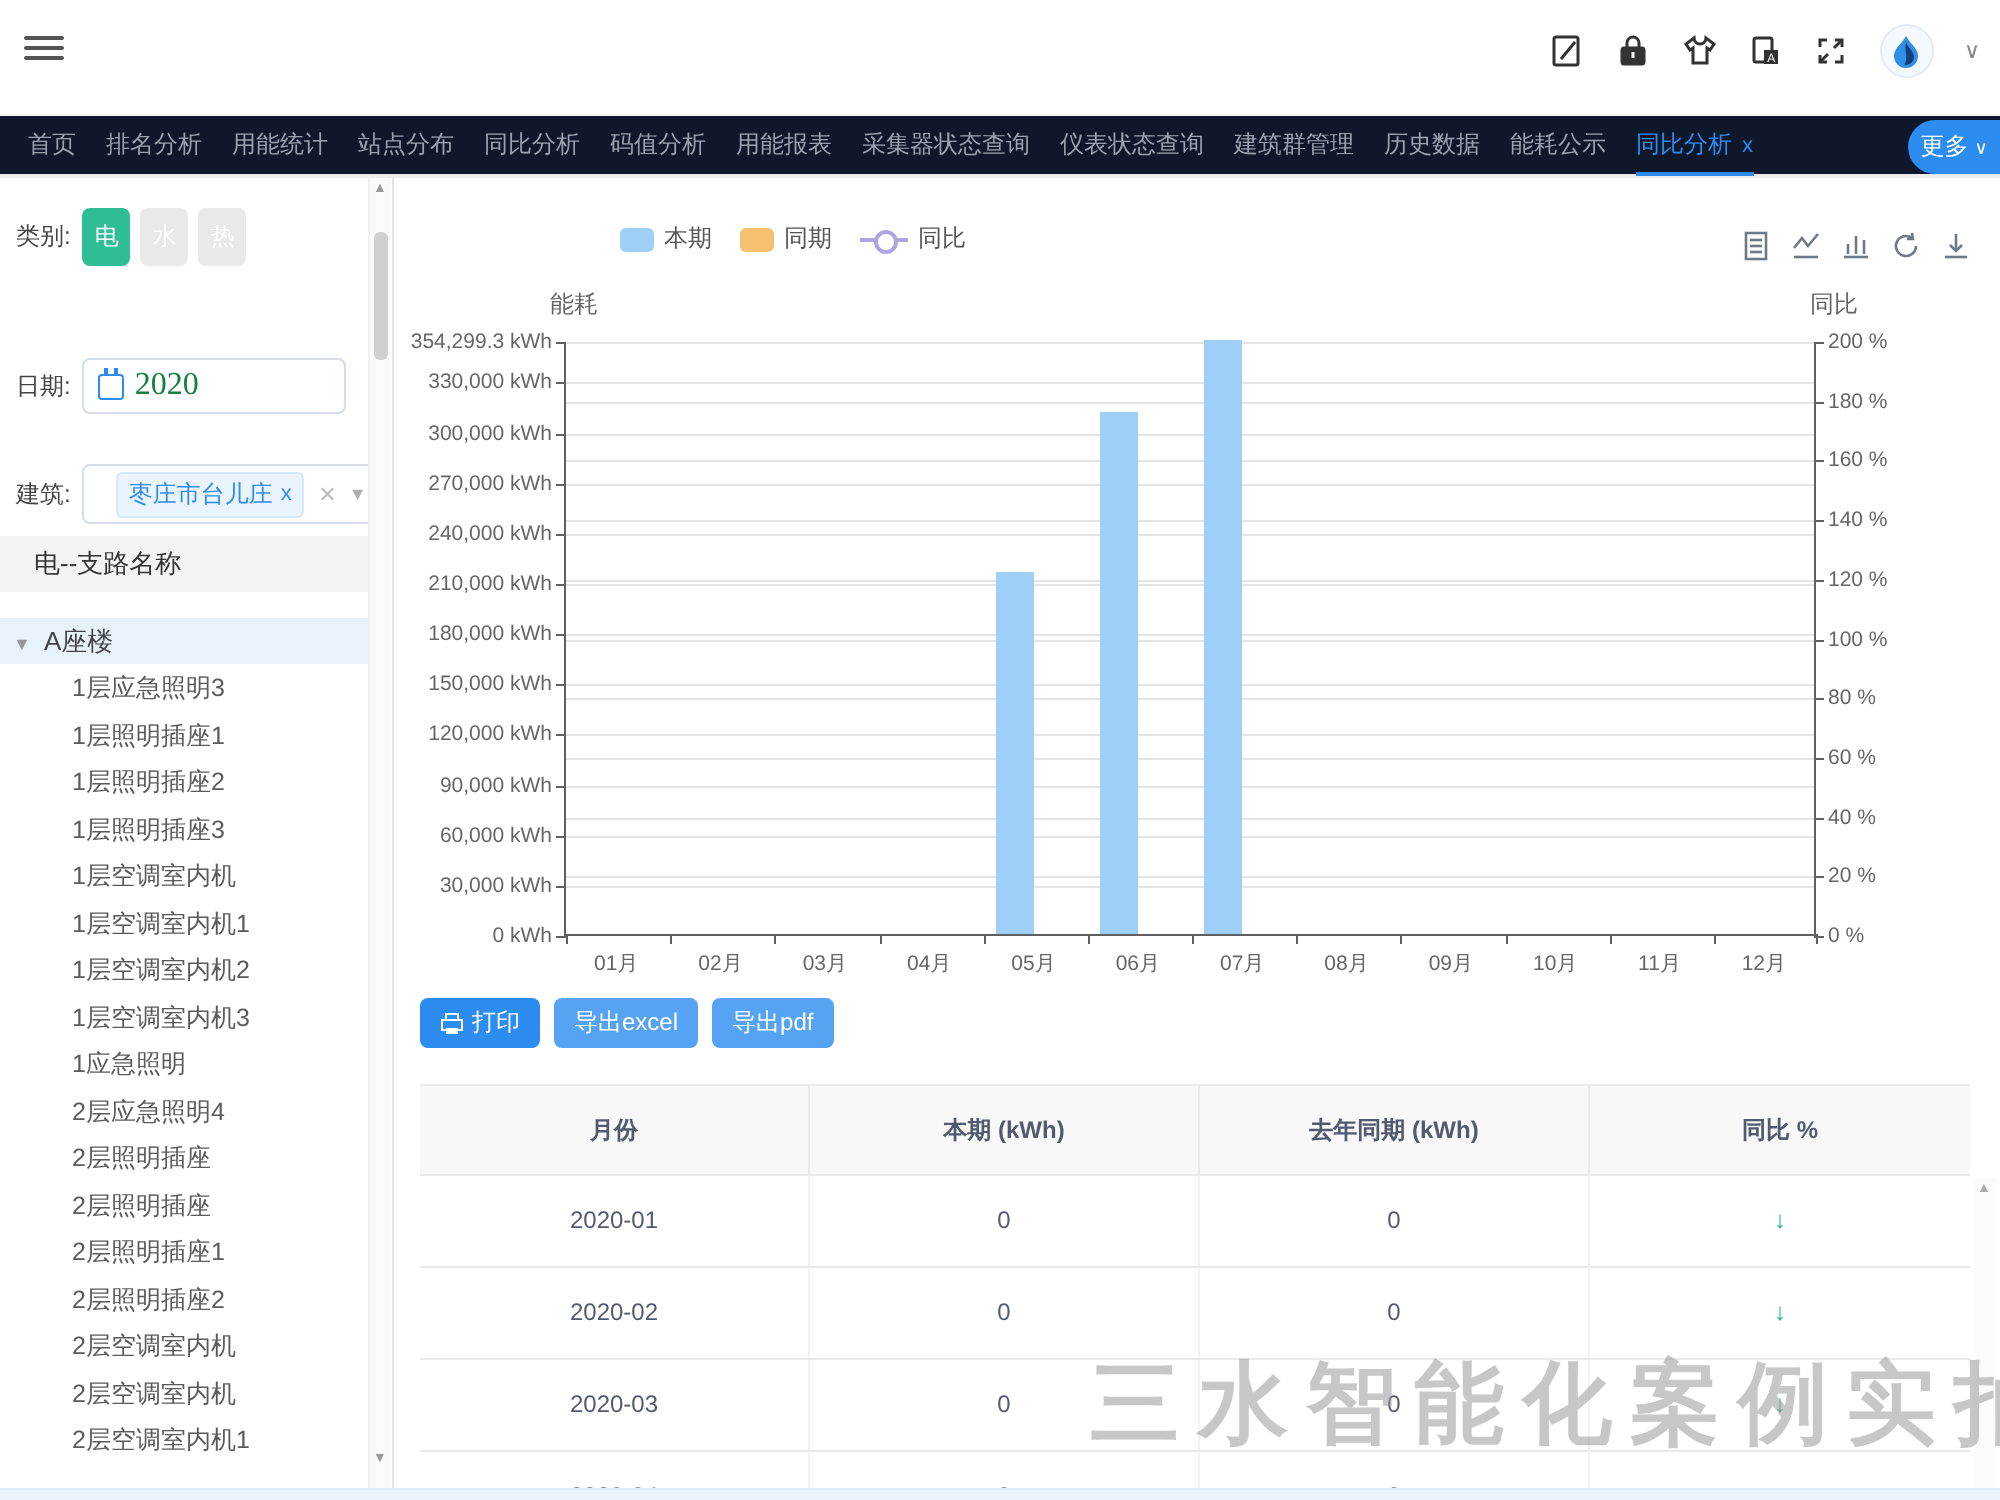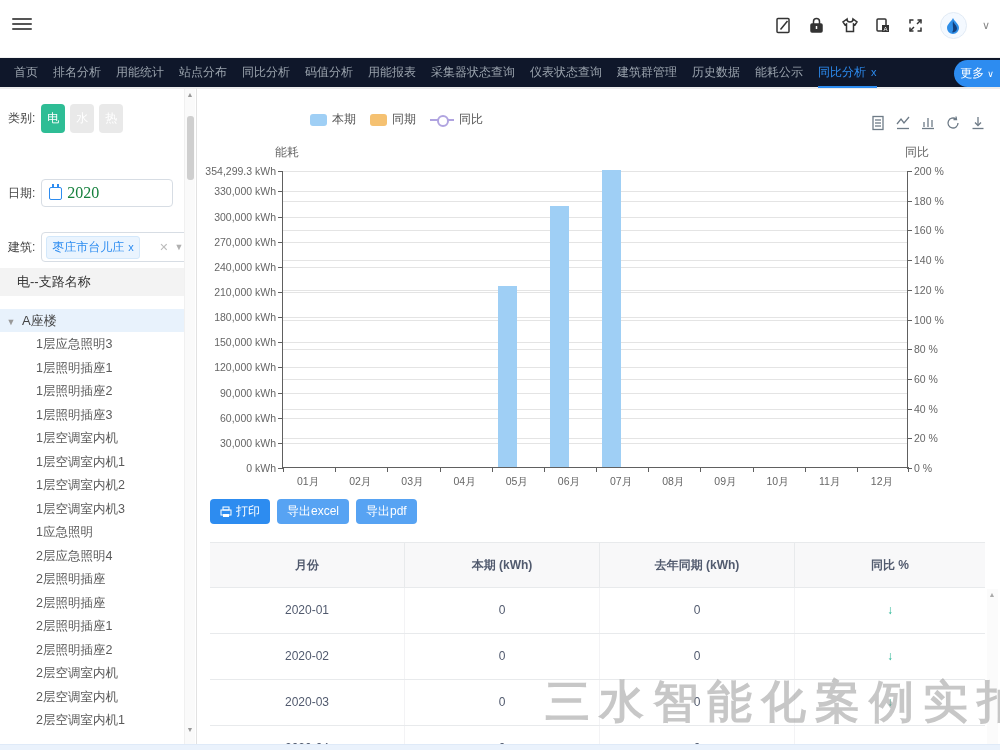--- a/index.html
+++ b/index.html
@@ -41,21 +41,21 @@
   .pill.mid { background:#a7e4cf; }
   .pill.off { background:#e9e9e9; }
   .date-box { display:flex; align-items:center; gap:5px; width:132px; height:28px; border:1px solid #d7dde4;
     border-radius:4px; background:#fff; padding:0 7px; }
   .date-box input { border:none; outline:none; width:80px; font-size:16px; color:#15803d;
     font-family:Liberation Serif, serif; }
   .cal-icon { width:13px; height:13px; border:1.5px solid #2d8cf0; border-radius:2px; position:relative; }
   .cal-icon:before { content:""; position:absolute; left:2px; top:-4px; width:2px; height:4px; background:#2d8cf0; }
   .cal-icon:after  { content:""; position:absolute; right:2px; top:-4px; width:2px; height:4px; background:#2d8cf0; }
   .select-box { position:relative; display:flex; align-items:center; width:150px; height:30px;
-    border:1px solid #d7dde4; border-radius:4px; background:#fff; padding:0 4px; cursor:pointer; }
+    border:1px solid #d7dde4; border-radius:4px; background:#fff; padding:0 16px; cursor:pointer; }
   .b-tag { display:flex; align-items:center; gap:4px; background:#eaf4fe; border:1px solid #d3e8fb;
     color:#2d8cf0; border-radius:3px; padding:2px 5px; font-size:12px; max-width:104px; white-space:nowrap; overflow:hidden; }
   .b-tag .x { color:#2d8cf0; cursor:pointer; font-size:11px; }
   .sel-clear { position:absolute; right:22px; color:#bbb; font-size:11px; }
   .sel-caret { position:absolute; right:7px; color:#b0b0b0; font-size:9px; }
   .tree-header { position:absolute; left:0; top:179px; width:185px; height:28px; background:#f3f3f3;
     line-height:28px; padding-left:17px; color:#333; font-size:13px; }
   .tree-root { position:absolute; left:0; top:220px; width:185px; height:23px; background:#e8f2fc;
     line-height:23px; color:#444; font-size:13px; cursor:pointer; }
   .tree-root .caret { display:inline-block; width:22px; text-align:center; color:#999; font-size:9px; }

